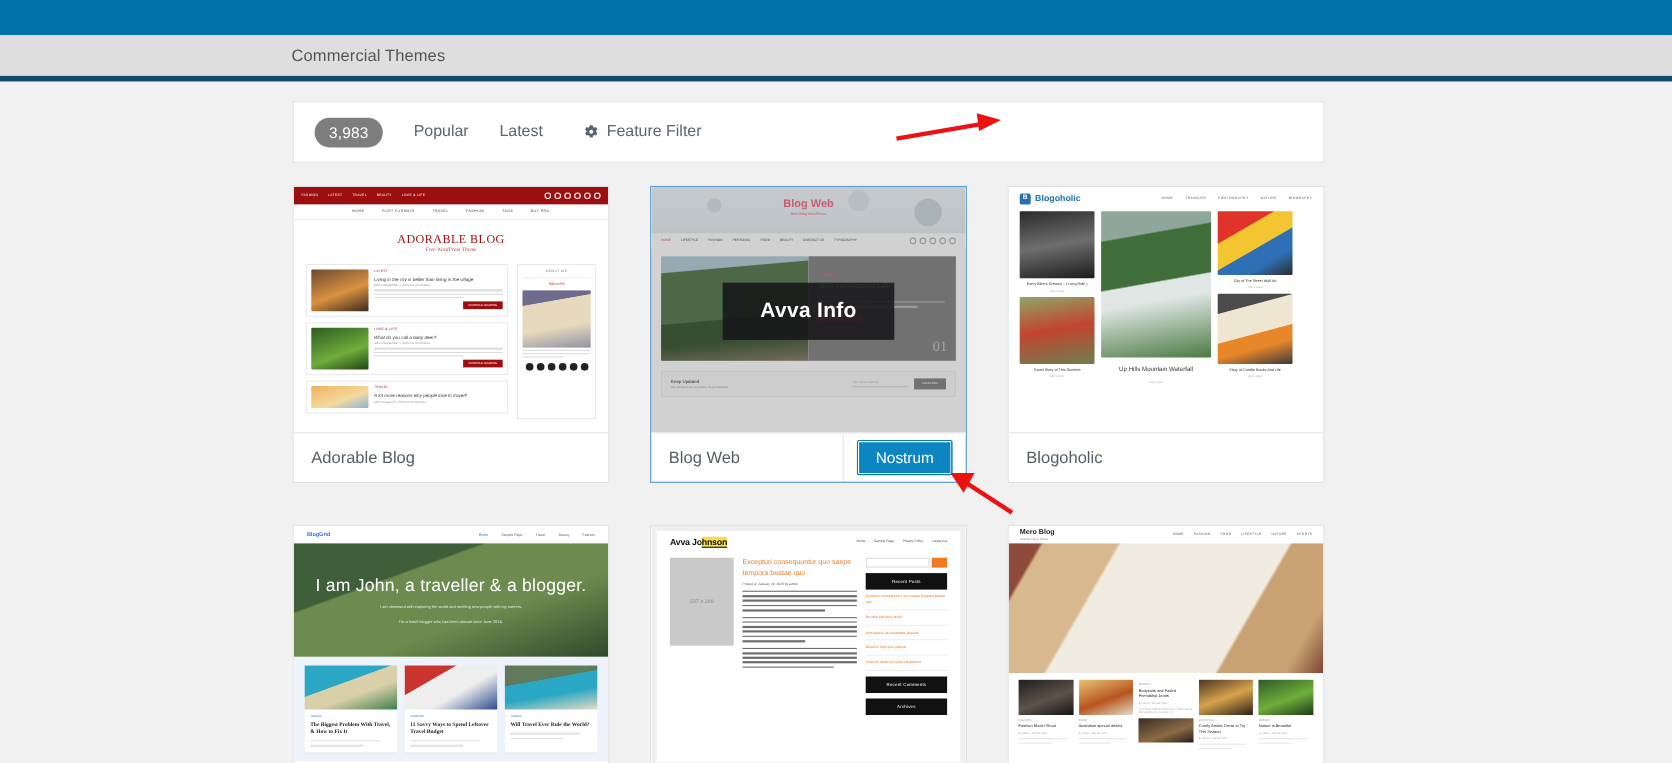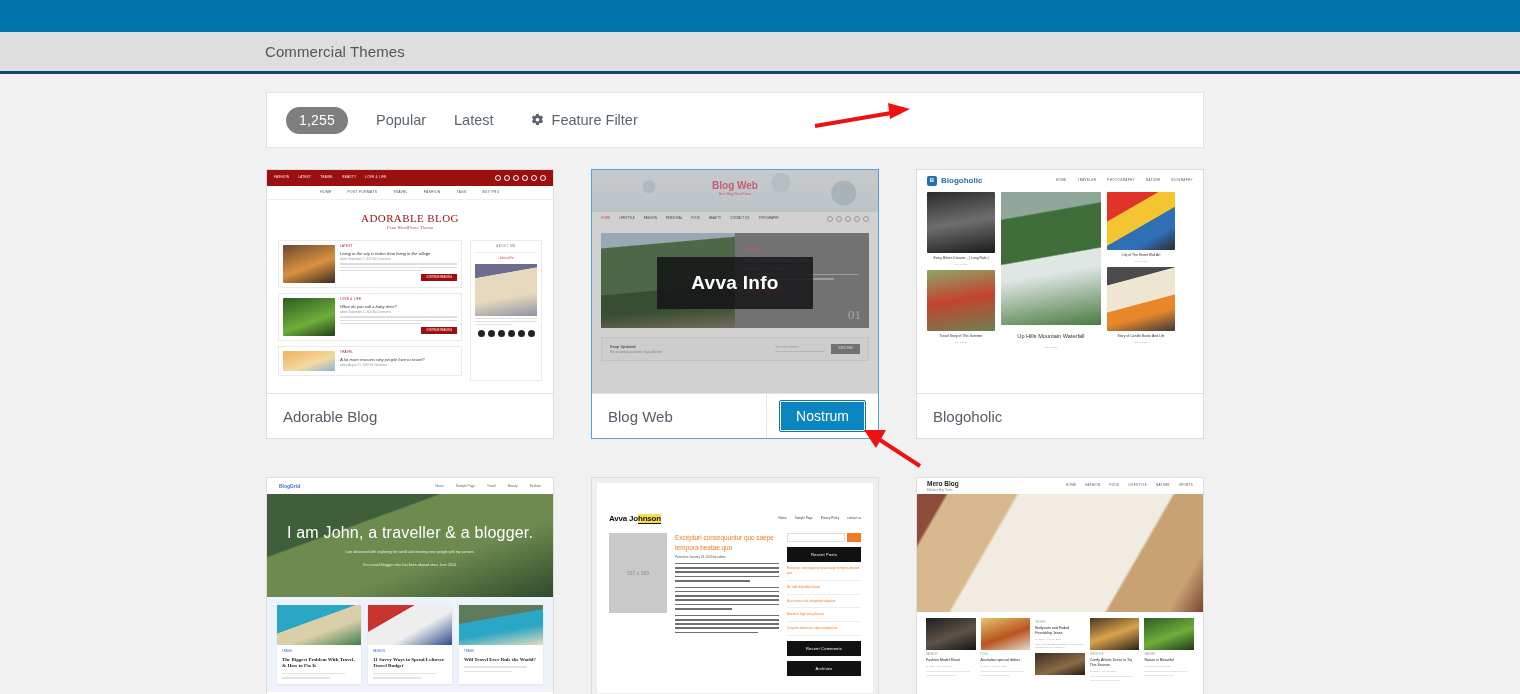--- a/index.html
+++ b/index.html
@@ -8,21 +8,21 @@
     background: #f1f1f1;
     font-family: "Liberation Sans", sans-serif;
     overflow: hidden;
   }
 
   
   .adminbar { height: 32px; background: #0073aa; width: 100%; }
   .pagehead {
     height: 42px; background: #dedede; width: 100%;
     display: flex; align-items: center;
-    border-bottom: 3px solid #0c4a6e;
+    border-bottom: 5px solid #0c4a6e;
   }
   .pagehead .title {
     margin-left: 265px;
     font-size: 15px; color: #555; letter-spacing: .1px;
   }
 
   
   .wrap { padding: 18px 0 0 0; }
   .inner { width: 938px; margin-left: 266px; }
 
@@ -181,21 +181,21 @@
   .bg-cards { background: #eef3fb; padding: 8px 10px; display: flex; gap: 7px; }
   .bg-card { flex: 1; background: #fff; box-shadow: 0 1px 2px rgba(0,0,0,.08); }
   .bg-card .im { height: 40px; width: 100%; }
   .bg-card .tx { padding: 5px; }
   .bg-card .cat { color: #3a6fd8; font-size: 2.8px; }
   .bg-card h4 { font-family: "Liberation Serif", serif; font-size: 5px; color: #222; margin-top: 3px; line-height: 1.3;}
   .bg-card .ln { height: 1.5px; background: #e2e2e2; margin-top: 3px; }
 
   
   .av-shell { position: absolute; inset: 4px; background: #fff; border: 1px solid #eee; overflow: hidden; }
-  .av-nav { height: 20px; display: flex; align-items: center; padding: 0 12px; margin-top: 26px; }
+  .av-nav { height: 20px; display: flex; align-items: center; padding: 0 12px; }
   .av-brand { font-size: 8px; font-weight: bold; color: #111; letter-spacing: -.2px;}
   .av-brand mark { background: #f9dd4e; color: #111; border-bottom: 1.5px solid #111; }
   .av-links { margin-left: auto; display: flex; gap: 8px; }
   .av-links span { font-size: 3px; color: #444; }
   .av-body { display: flex; gap: 8px; padding: 4px 12px 0 12px; }
   .av-ph { width: 58px; height: 80px; background: #c9c9c9; color: #8d8d8d; font-size: 5px; display: flex; align-items: center; justify-content: center; flex: none;}
   .av-main { flex: 1; }
   .av-h { color: #ef7c24; font-size: 6.4px; line-height: 1.5; }
   .av-meta { font-size: 3px; color: #555; margin-top: 4px; }
   .av-p div { height: 1.7px; background: #4a4a4a; margin-top: 2.6px; opacity: .8;}
@@ -229,21 +229,21 @@
 
 <div class="adminbar"></div>
 <div class="pagehead">
   <div class="title">Commercial Themes</div>
 </div>
 
 <div class="wrap">
   <div class="inner">
 
     <div class="filterbar">
-      <div class="count-badge">1,255</div>
+      <div class="count-badge">3,983</div>
 
       <a class="filter-link">Popular</a>
       <a class="filter-link">Latest</a>
 
       <div class="filter-feature">
         <span>
           <svg class="gear" viewBox="0 0 20 20" fill="#5b6570">
             <path d="M11.7 1.2h-3.4l-.5 2.1a6.6 6.6 0 0 0-1.5.9L4.2 3.4 2.5 6.3l1.6 1.4a6.8 6.8 0 0 0 0 1.7l-1.6 1.4 1.7 2.9 2.1-.8c.45.37.96.68 1.5.9l.5 2.1h3.4l.5-2.1c.54-.22 1.05-.53 1.5-.9l2.1.8 1.7-2.9-1.6-1.4a6.8 6.8 0 0 0 0-1.7l1.6-1.4-1.7-2.9-2.1.8a6.6 6.6 0 0 0-1.5-.9l-.5-2.1zM10 6.6a2.4 2.4 0 1 1 0 4.8 2.4 2.4 0 0 1 0-4.8z"></path>
           </svg>
         </span>

